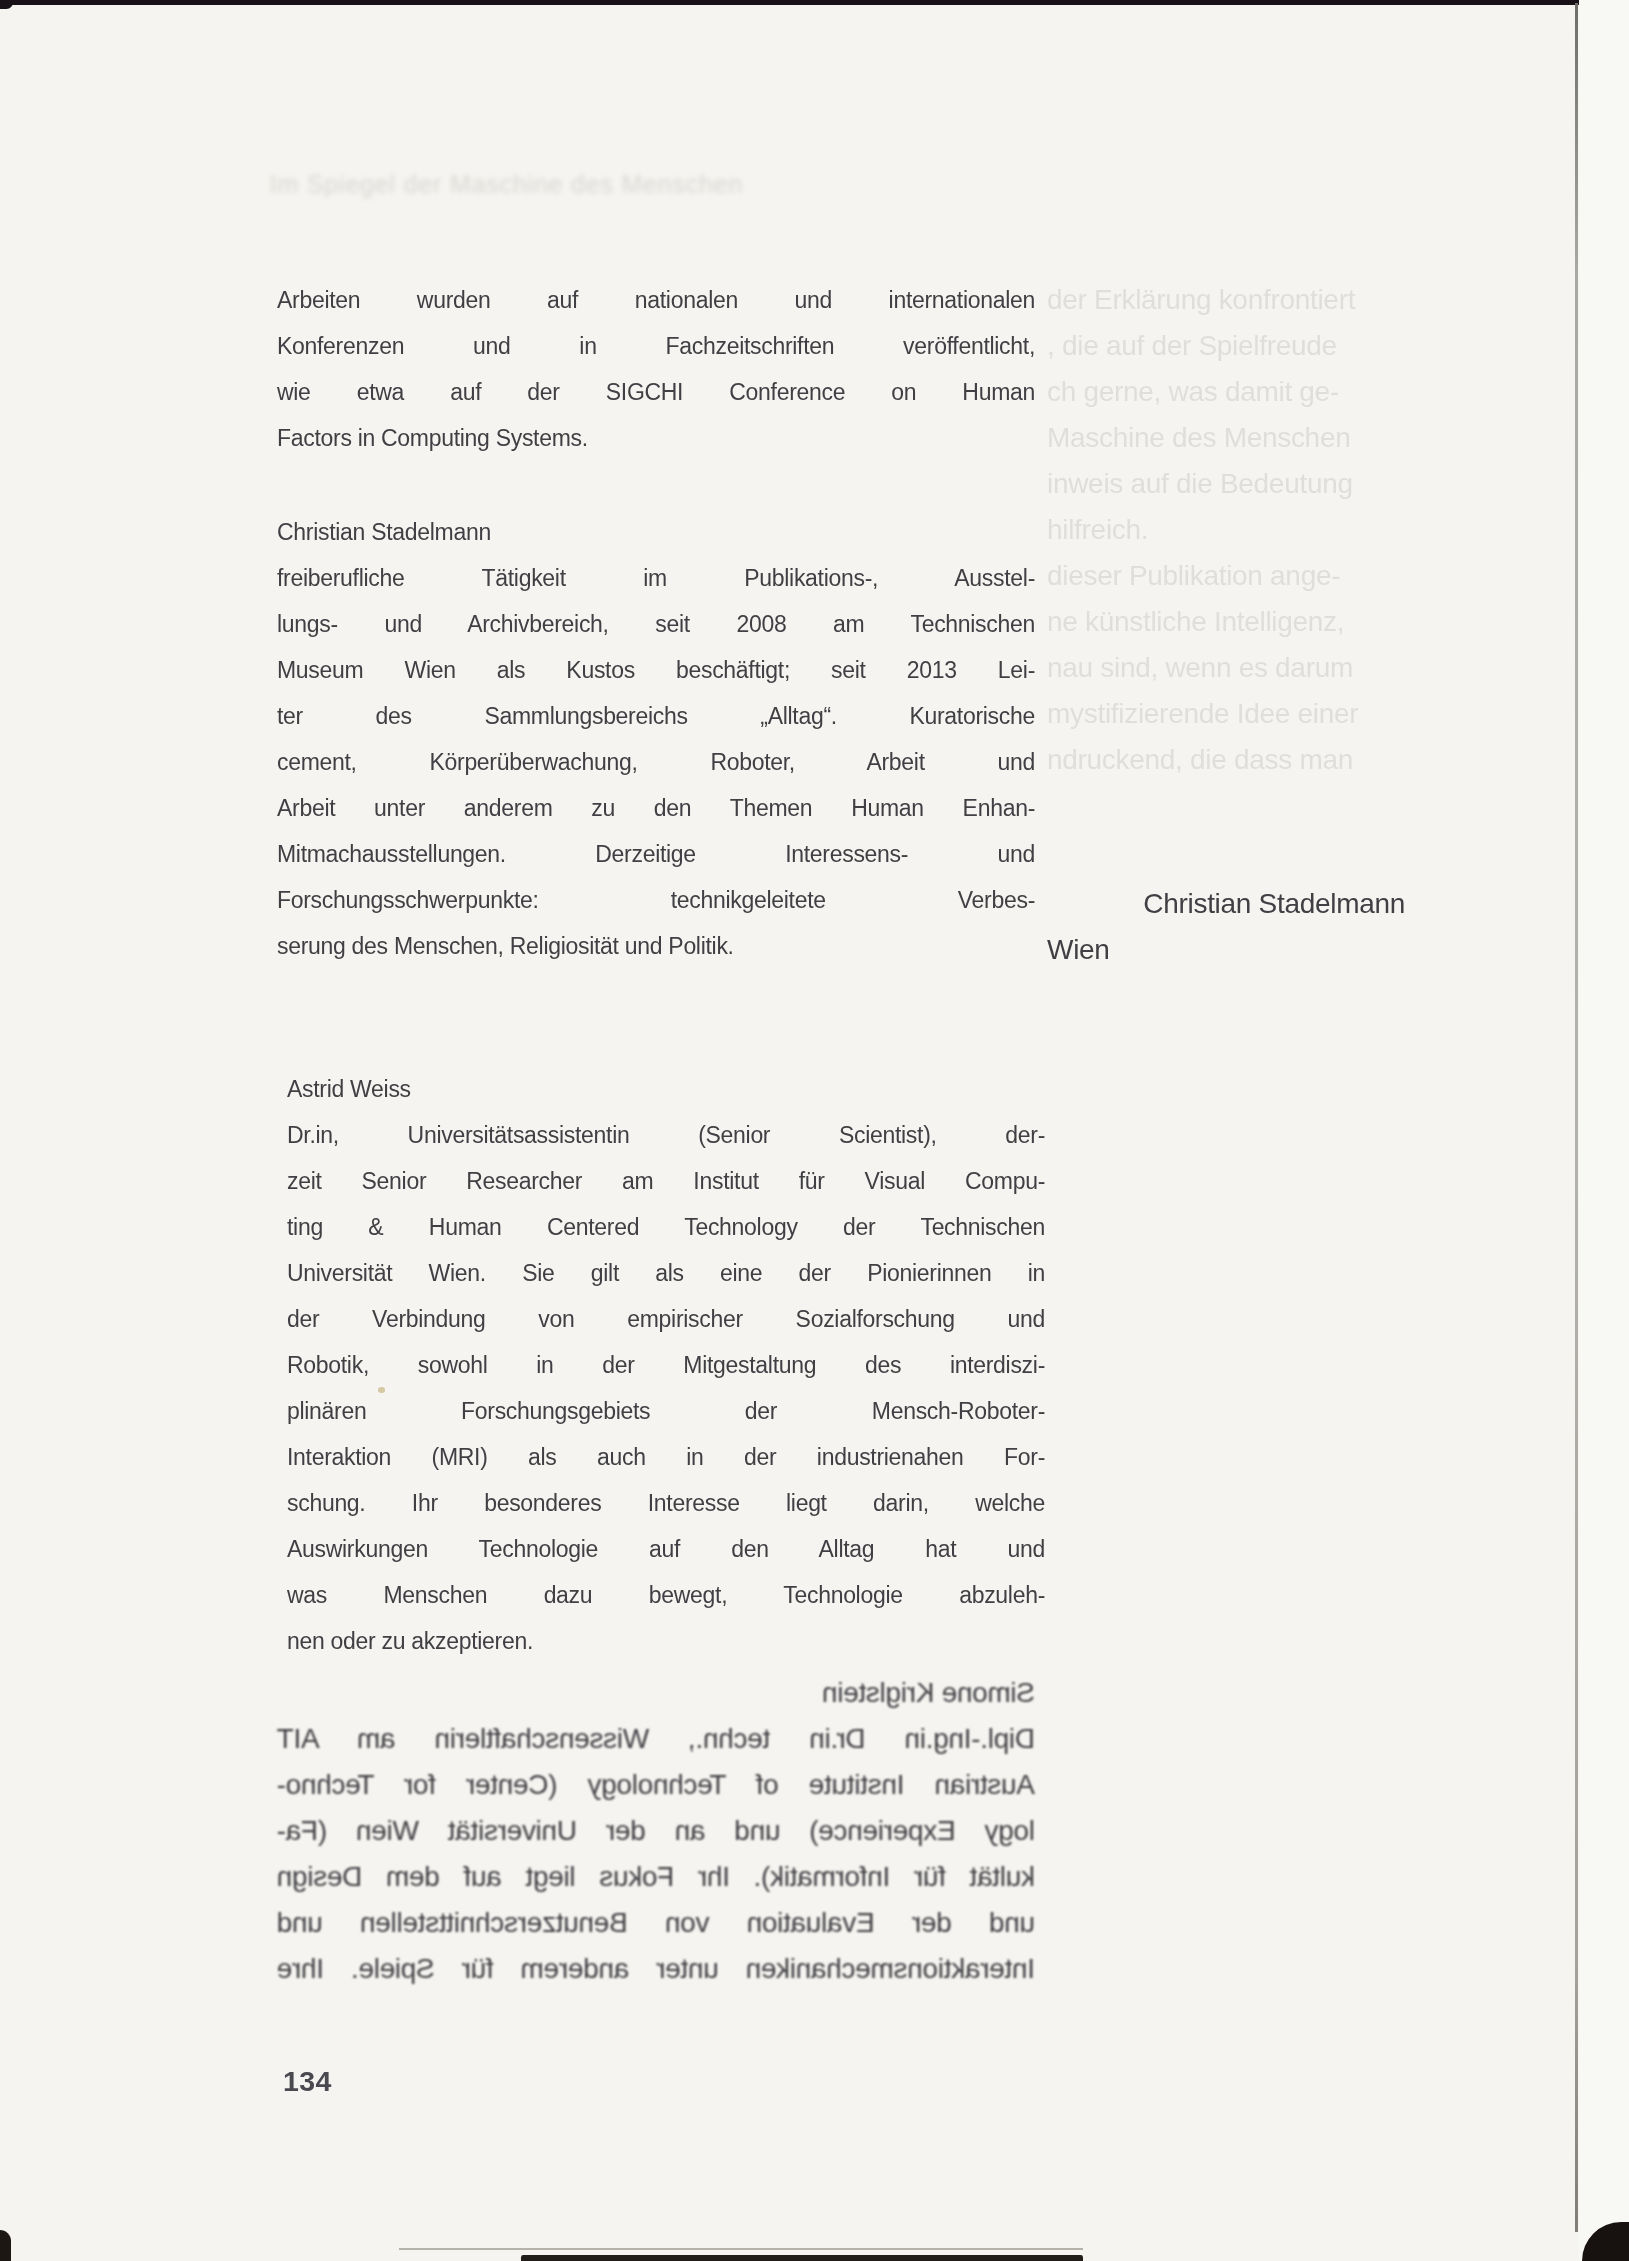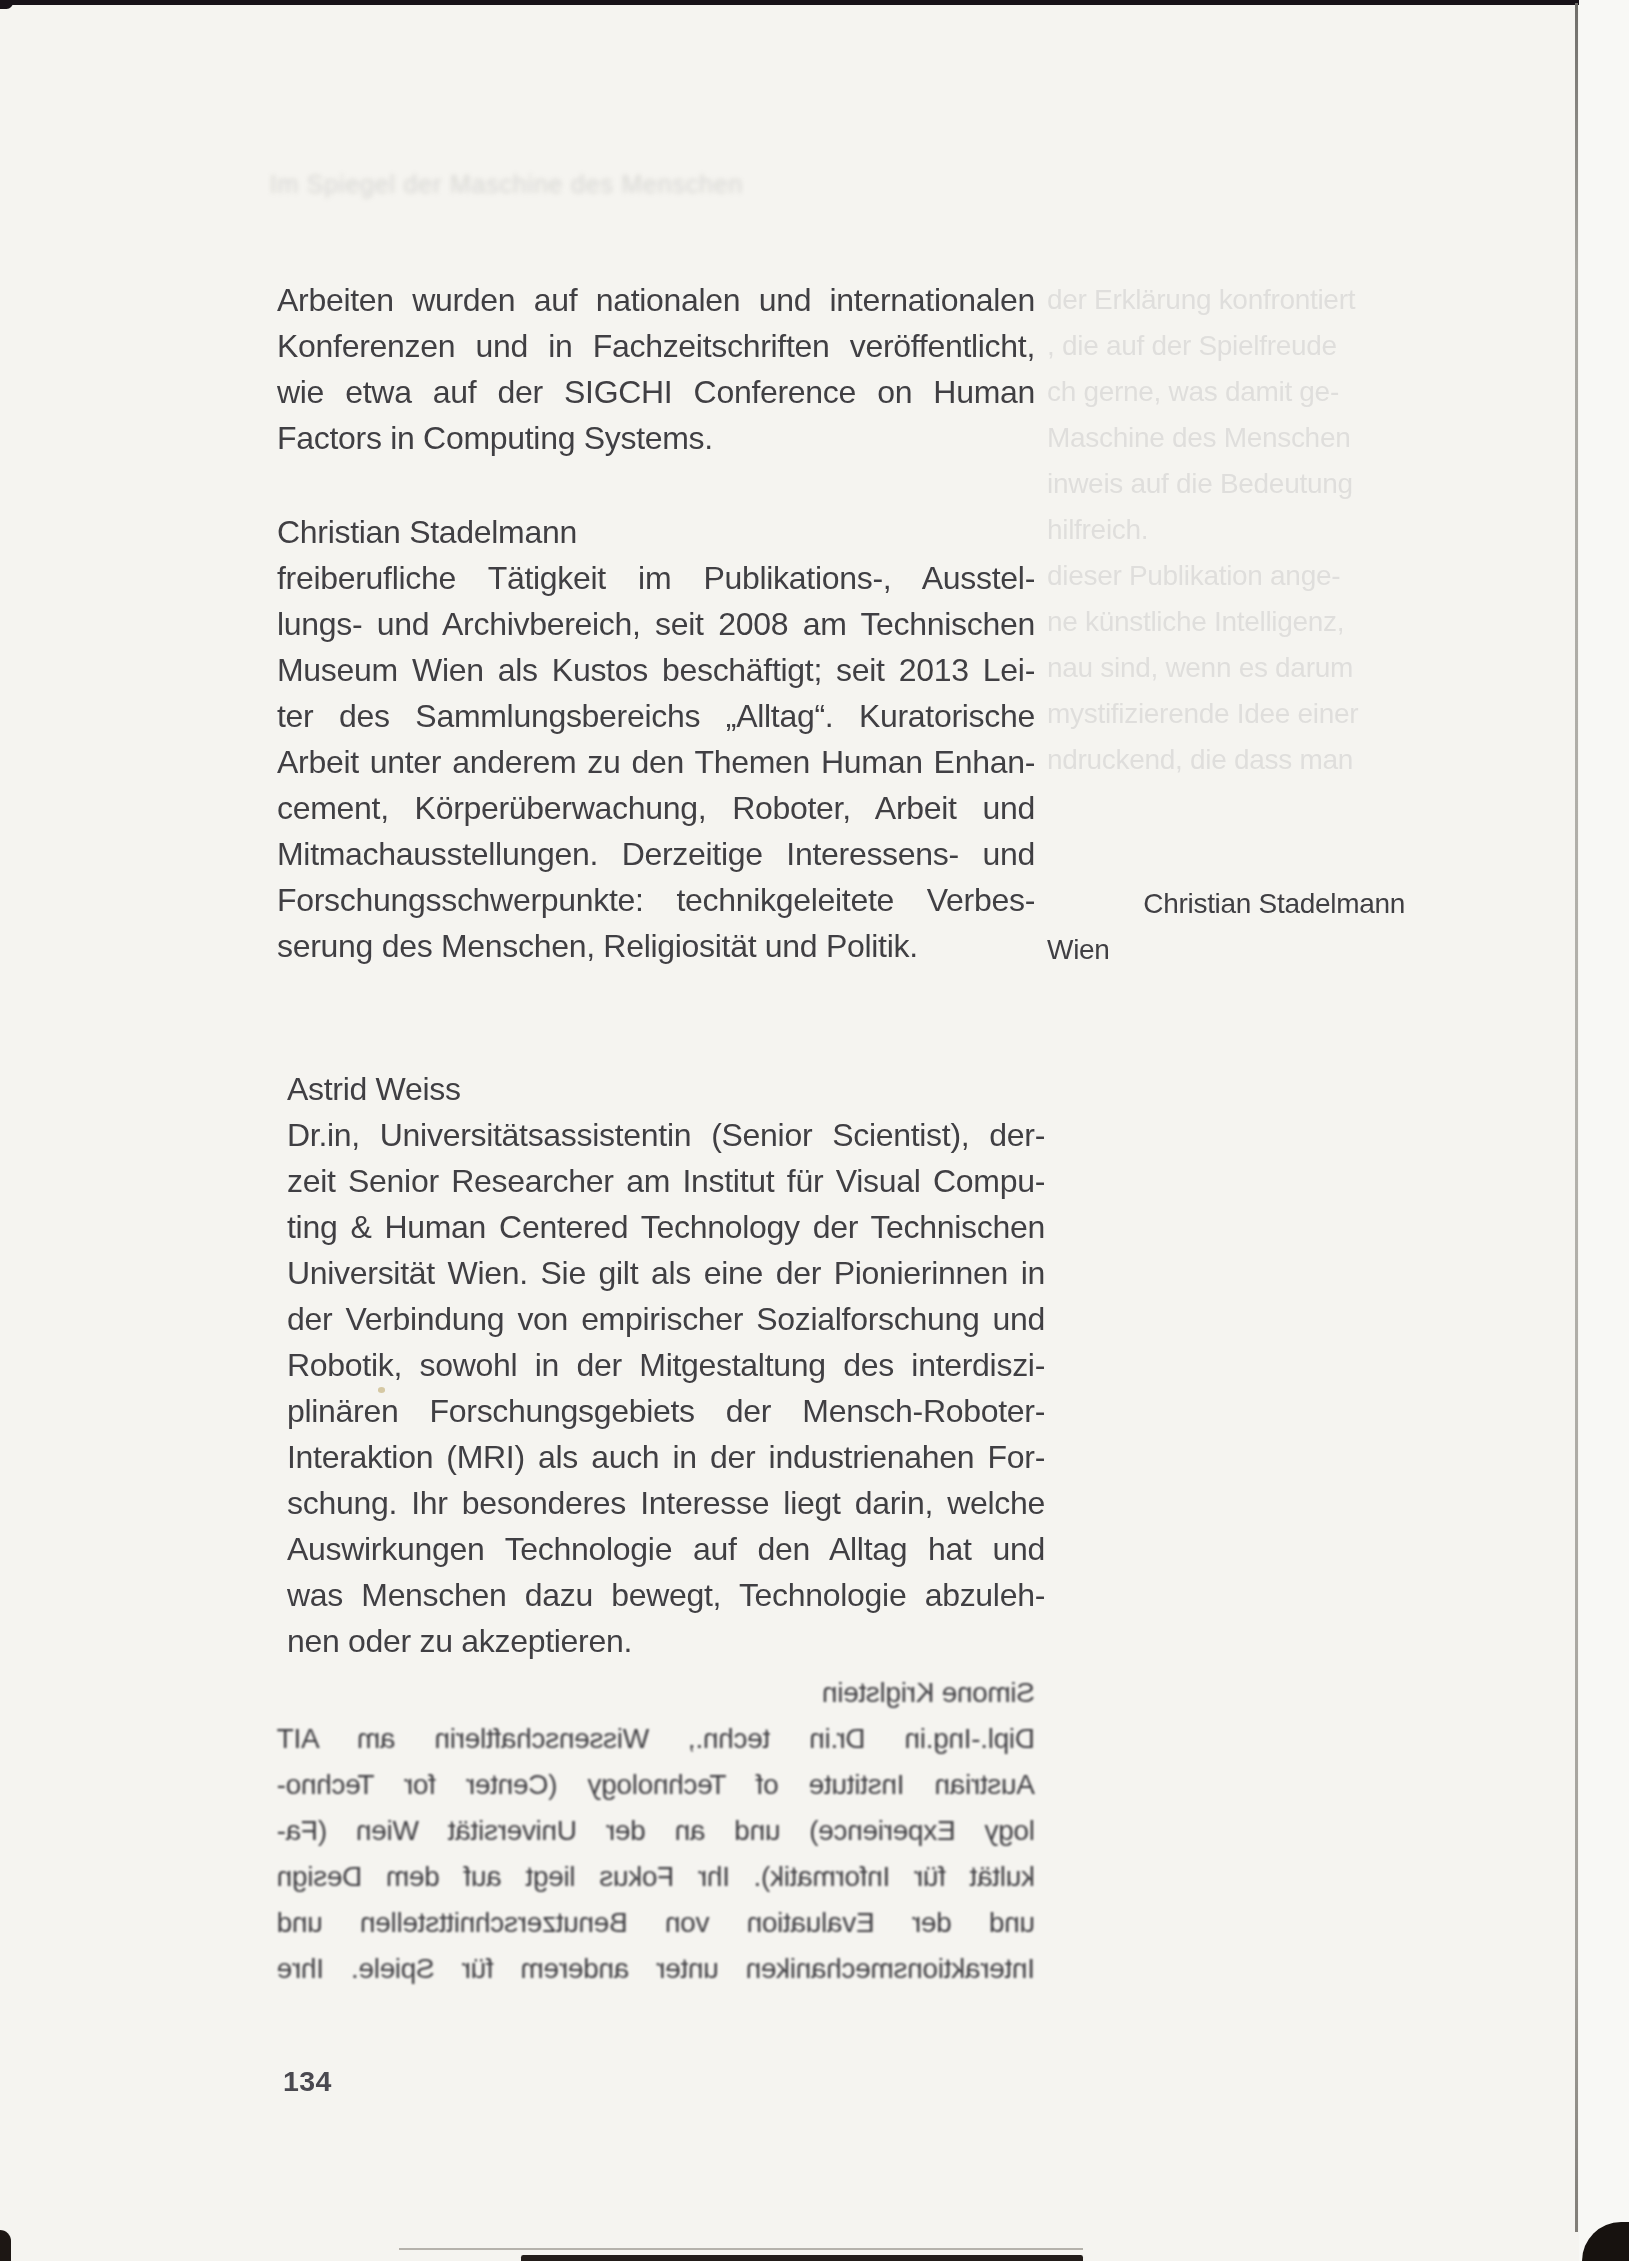--- a/index.html
+++ b/index.html
@@ -18,21 +18,21 @@
   }
   .corner-br{position:absolute;right:0;bottom:0;width:47px;height:39px;background:#17120f;border-top-left-radius:47px;}
   .corner-bl{position:absolute;left:0;bottom:0;width:11.4px;height:31px;background:#1d1714;border-top-right-radius:11.4px;}
   .bottom-gray-line{position:absolute;left:399px;top:2248px;width:684px;height:2.4px;background:#b5b2ac;}
   .bottom-dark-strip{position:absolute;left:521px;top:2255px;width:562px;height:6.5px;background:#231d1a;border-radius:2.4px 2.4px 0 0;}
   .speck{position:absolute;width:7.3px;height:5.7px;border-radius:50%;background:#cdbd90;opacity:.8;}
 
   
   .text-block{position:absolute;left:277px;width:758px;}
   .line{
-    height:46px;line-height:46px;font-size:32px;color:#403f43;
+    height:46px;line-height:46px;font-size:23px;color:#403f43;
     letter-spacing:-0.3px;text-align:justify;text-align-last:justify;overflow:hidden;
   }
   .lines > .line:last-child{text-align-last:left;}
   .name-line{text-align:left;text-align-last:left;}
   .page-number{
     position:absolute;left:283px;top:2058px;height:46px;line-height:46px;
     font-size:28.5px;color:#4a4950;letter-spacing:0.4px;font-weight:bold;
   }
 
   
@@ -90,22 +90,22 @@
 </section>
 
 <section class="text-block" style="top:509px;">
   <div class="line name-line">Christian Stadelmann</div>
   <div class="lines">
 
       <div class="line">freiberufliche Tätigkeit im Publikations-, Ausstel-</div>
       <div class="line">lungs- und Archivbereich, seit 2008 am Technischen</div>
       <div class="line">Museum Wien als Kustos beschäftigt; seit 2013 Lei-</div>
       <div class="line">ter des Sammlungsbereichs „Alltag“. Kuratorische</div>
+      <div class="line">cement, Körperüberwachung, Roboter, Arbeit und</div>
       <div class="line">Arbeit unter anderem zu den Themen Human Enhan-</div>
-      <div class="line">cement, Körperüberwachung, Roboter, Arbeit und</div>
       <div class="line">Mitmachausstellungen. Derzeitige Interessens- und</div>
       <div class="line">Forschungsschwerpunkte: technikgeleitete Verbes-</div>
       <div class="line">serung des Menschen, Religiosität und Politik.</div>
     </div>
 </section>
 
 <section class="text-block" style="top:1066px;margin-left:10px;">
   <div class="line name-line">Astrid Weiss</div>
   <div class="lines">
 

